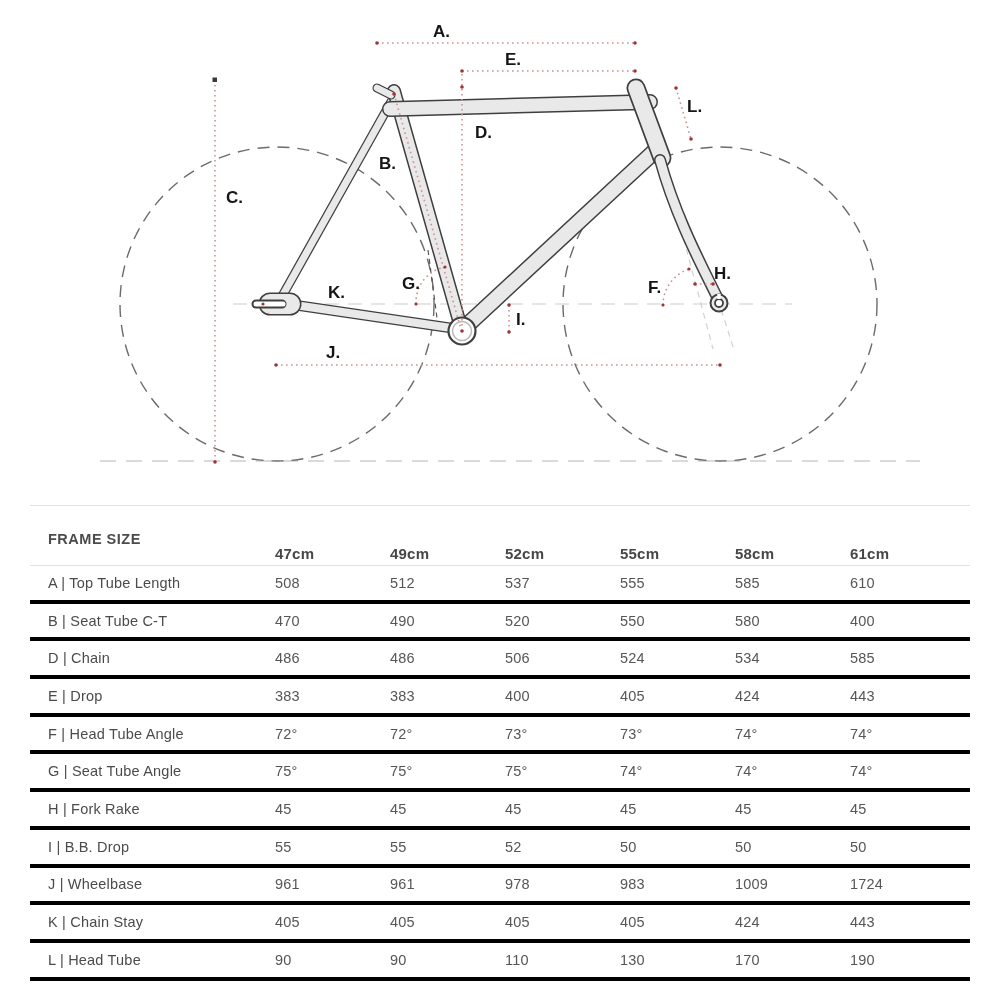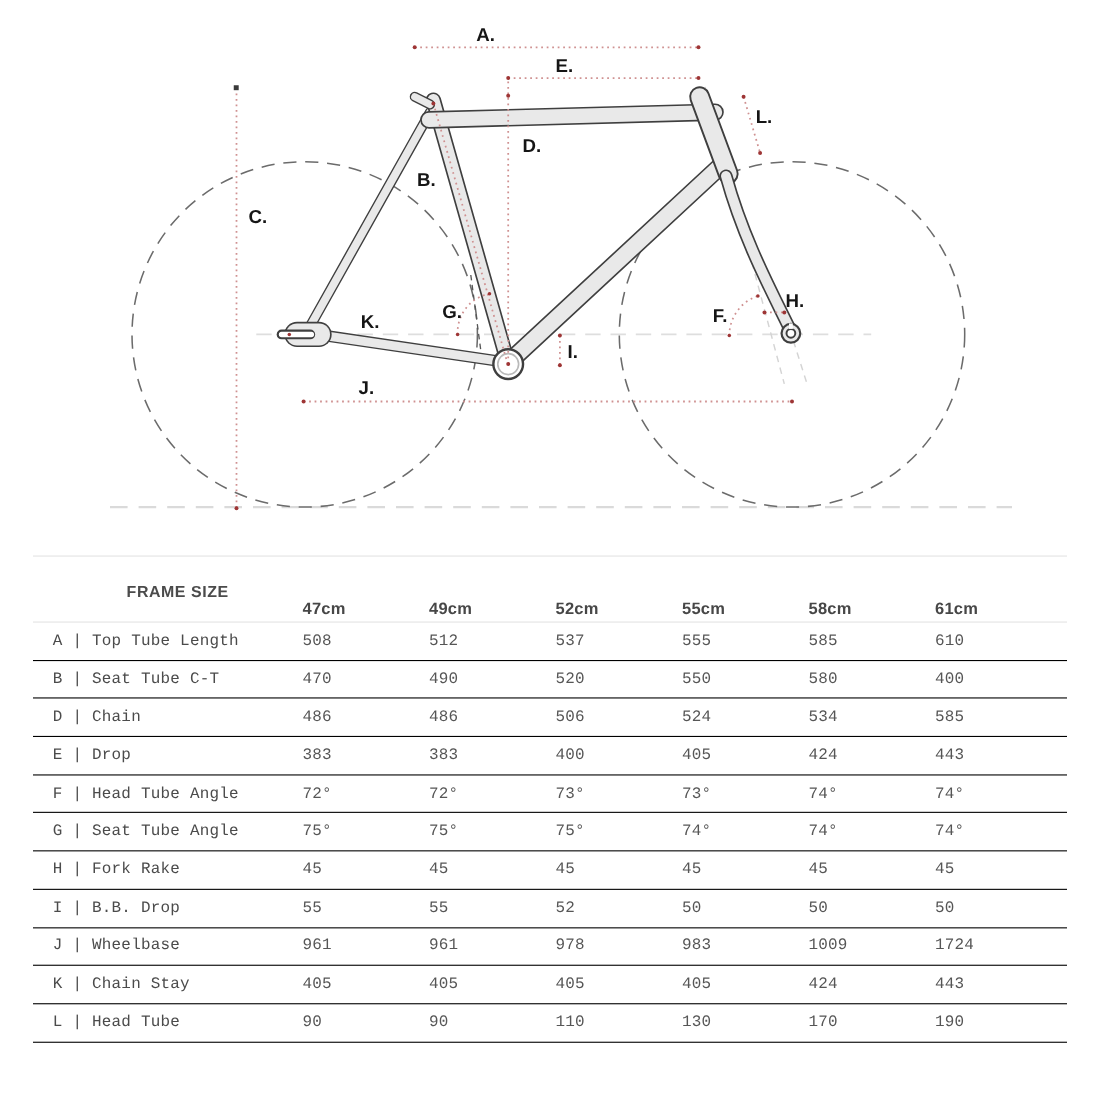--- a/index.html
+++ b/index.html
@@ -6,24 +6,24 @@
   body{width:1000px;height:1000px;font-family:"Liberation Sans",sans-serif;}
   .page{position:relative;width:1000px;height:1000px;overflow:hidden;background:#fff;}
   svg.diagram{position:absolute;left:0;top:0;}
   svg .dimlabel{font-family:"Liberation Sans",sans-serif;font-size:17px;font-weight:bold;fill:#151515;}
 
   .geo-table{position:absolute;left:30px;top:505px;width:940px;color:#4f4f4f;}
   .hgrid,.trow{display:grid;grid-template-columns:245px repeat(5,115px) 1fr;align-items:center;}
   .thead{border-top:1px solid #e3e3e3;border-bottom:1px solid #e3e3e3;height:55px;
          display:flex;flex-direction:column;justify-content:space-evenly;padding:2px 0;}
   .hgrid{height:24px;}
-  .trow{height:33.7px;border-bottom:1px solid #000000;font-size:14.5px;font-family:Liberation Mono, monospace;}
+  .trow{height:33.7px;border-bottom:4px solid #000000;font-size:14.5px;}
   .cell{white-space:nowrap;overflow:hidden;letter-spacing:.2px;}
   .cell.label{padding-left:18px;color:#4b4b4b;}
-  .frame-size{font-weight:bold;color:#3c3c3c;font-size:14.5px;letter-spacing:.5px;text-align:center;}
+  .frame-size{font-weight:bold;color:#3c3c3c;font-size:14.5px;letter-spacing:.5px;}
   .height-lbl{color:#4f4f4f;font-size:14.5px;letter-spacing:.5px;}
   .col-h{font-weight:bold;color:#474747;font-size:15px;margin-top:30px;}
   .col-sub{color:#5a5a5a;font-size:14px;}
   .val{color:#565656;}
 </style>
 </head>
 <body>
 
 <div class="page">
 

